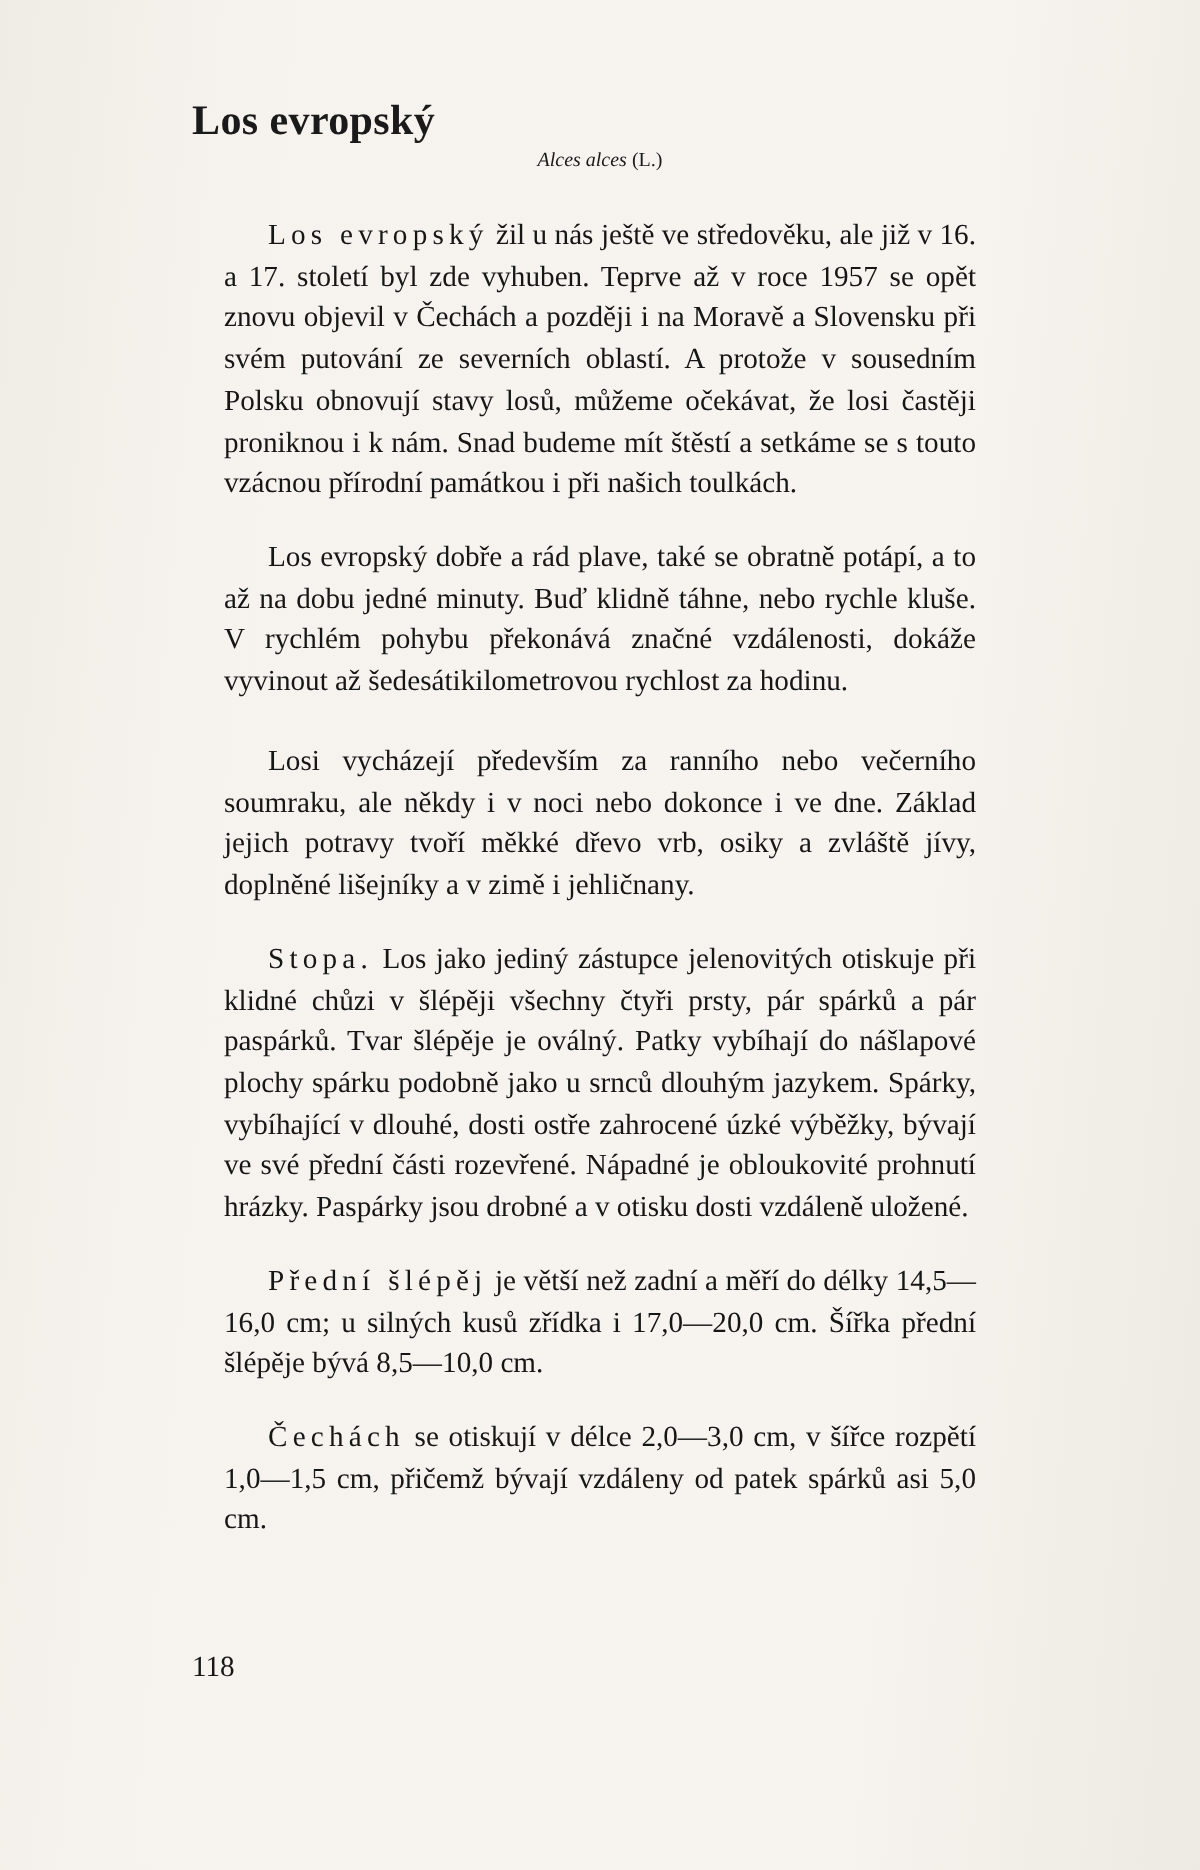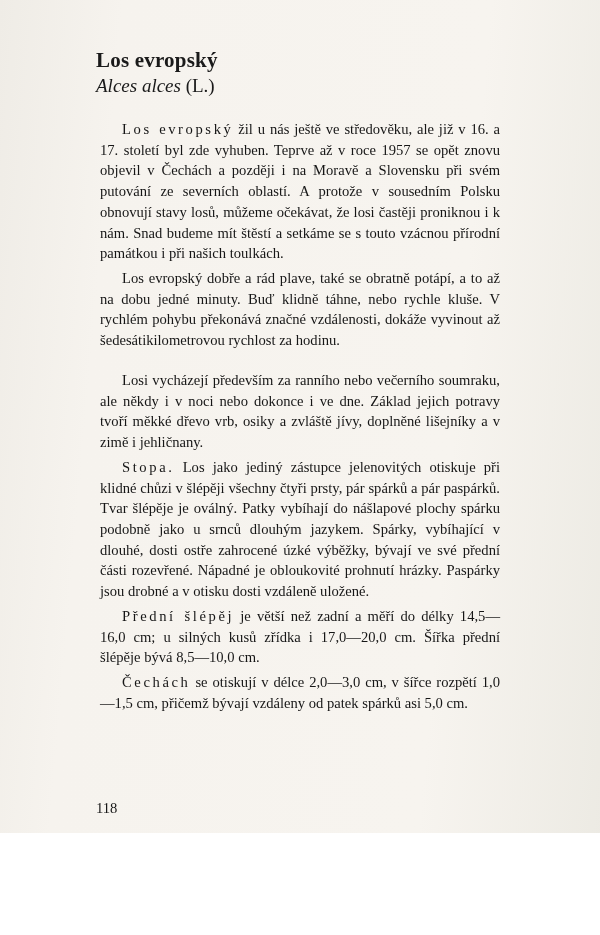--- a/index.html
+++ b/index.html
@@ -8,21 +8,21 @@
   }
   body {
     width: 600px;
     height: 935px;
     background: #ffffff;
     font-family: "Liberation Serif", serif;
   }
   .page {
     position: relative;
     width: 600px;
-    height: 833px;
+    height: 935px;
     background: #f4f1ec;
     background-image:
       radial-gradient(circle at 20% 30%, rgba(0,0,0,0.012) 0 2px, transparent 2px),
       radial-gradient(circle at 70% 65%, rgba(0,0,0,0.012) 0 2px, transparent 2px);
     overflow: hidden;
   }
   .paper {
     position: absolute;
     left: 0;
     top: 0;
@@ -38,47 +38,48 @@
   }
   h1.title {
     font-family: "Liberation Serif", serif;
     font-size: 21px;
     font-weight: bold;
     letter-spacing: 0.2px;
     margin: 0 0 2px 0;
     color: #1a1a1a;
   }
   .subtitle {
-    font-size: 19px;
+    font-size: 10px;
     font-style: italic;
     color: #1a1a1a;
     margin: 0 0 22px 0;
+    text-align: center;
   }
   .subtitle .author {
     font-style: normal;
   }
   p.para {
     font-size: 14.6px;
     line-height: 1.42;
     color: #161616;
-    margin: 4px;
+    margin: 16px;
     text-align: justify;
     text-indent: 22px;
     hyphens: auto;
   }
   p.para.gap-before {
     margin-top: 19px;
   }
   .sp {
     letter-spacing: 2.6px;
   }
   .folio {
     position: absolute;
     left: 96px;
-    top: 800px;
+    top: 826px;
     font-size: 14.6px;
     color: #161616;
   }
 </style>
 </head>
 <body>
 
 <div class="page">
   <div class="paper"></div>
 

